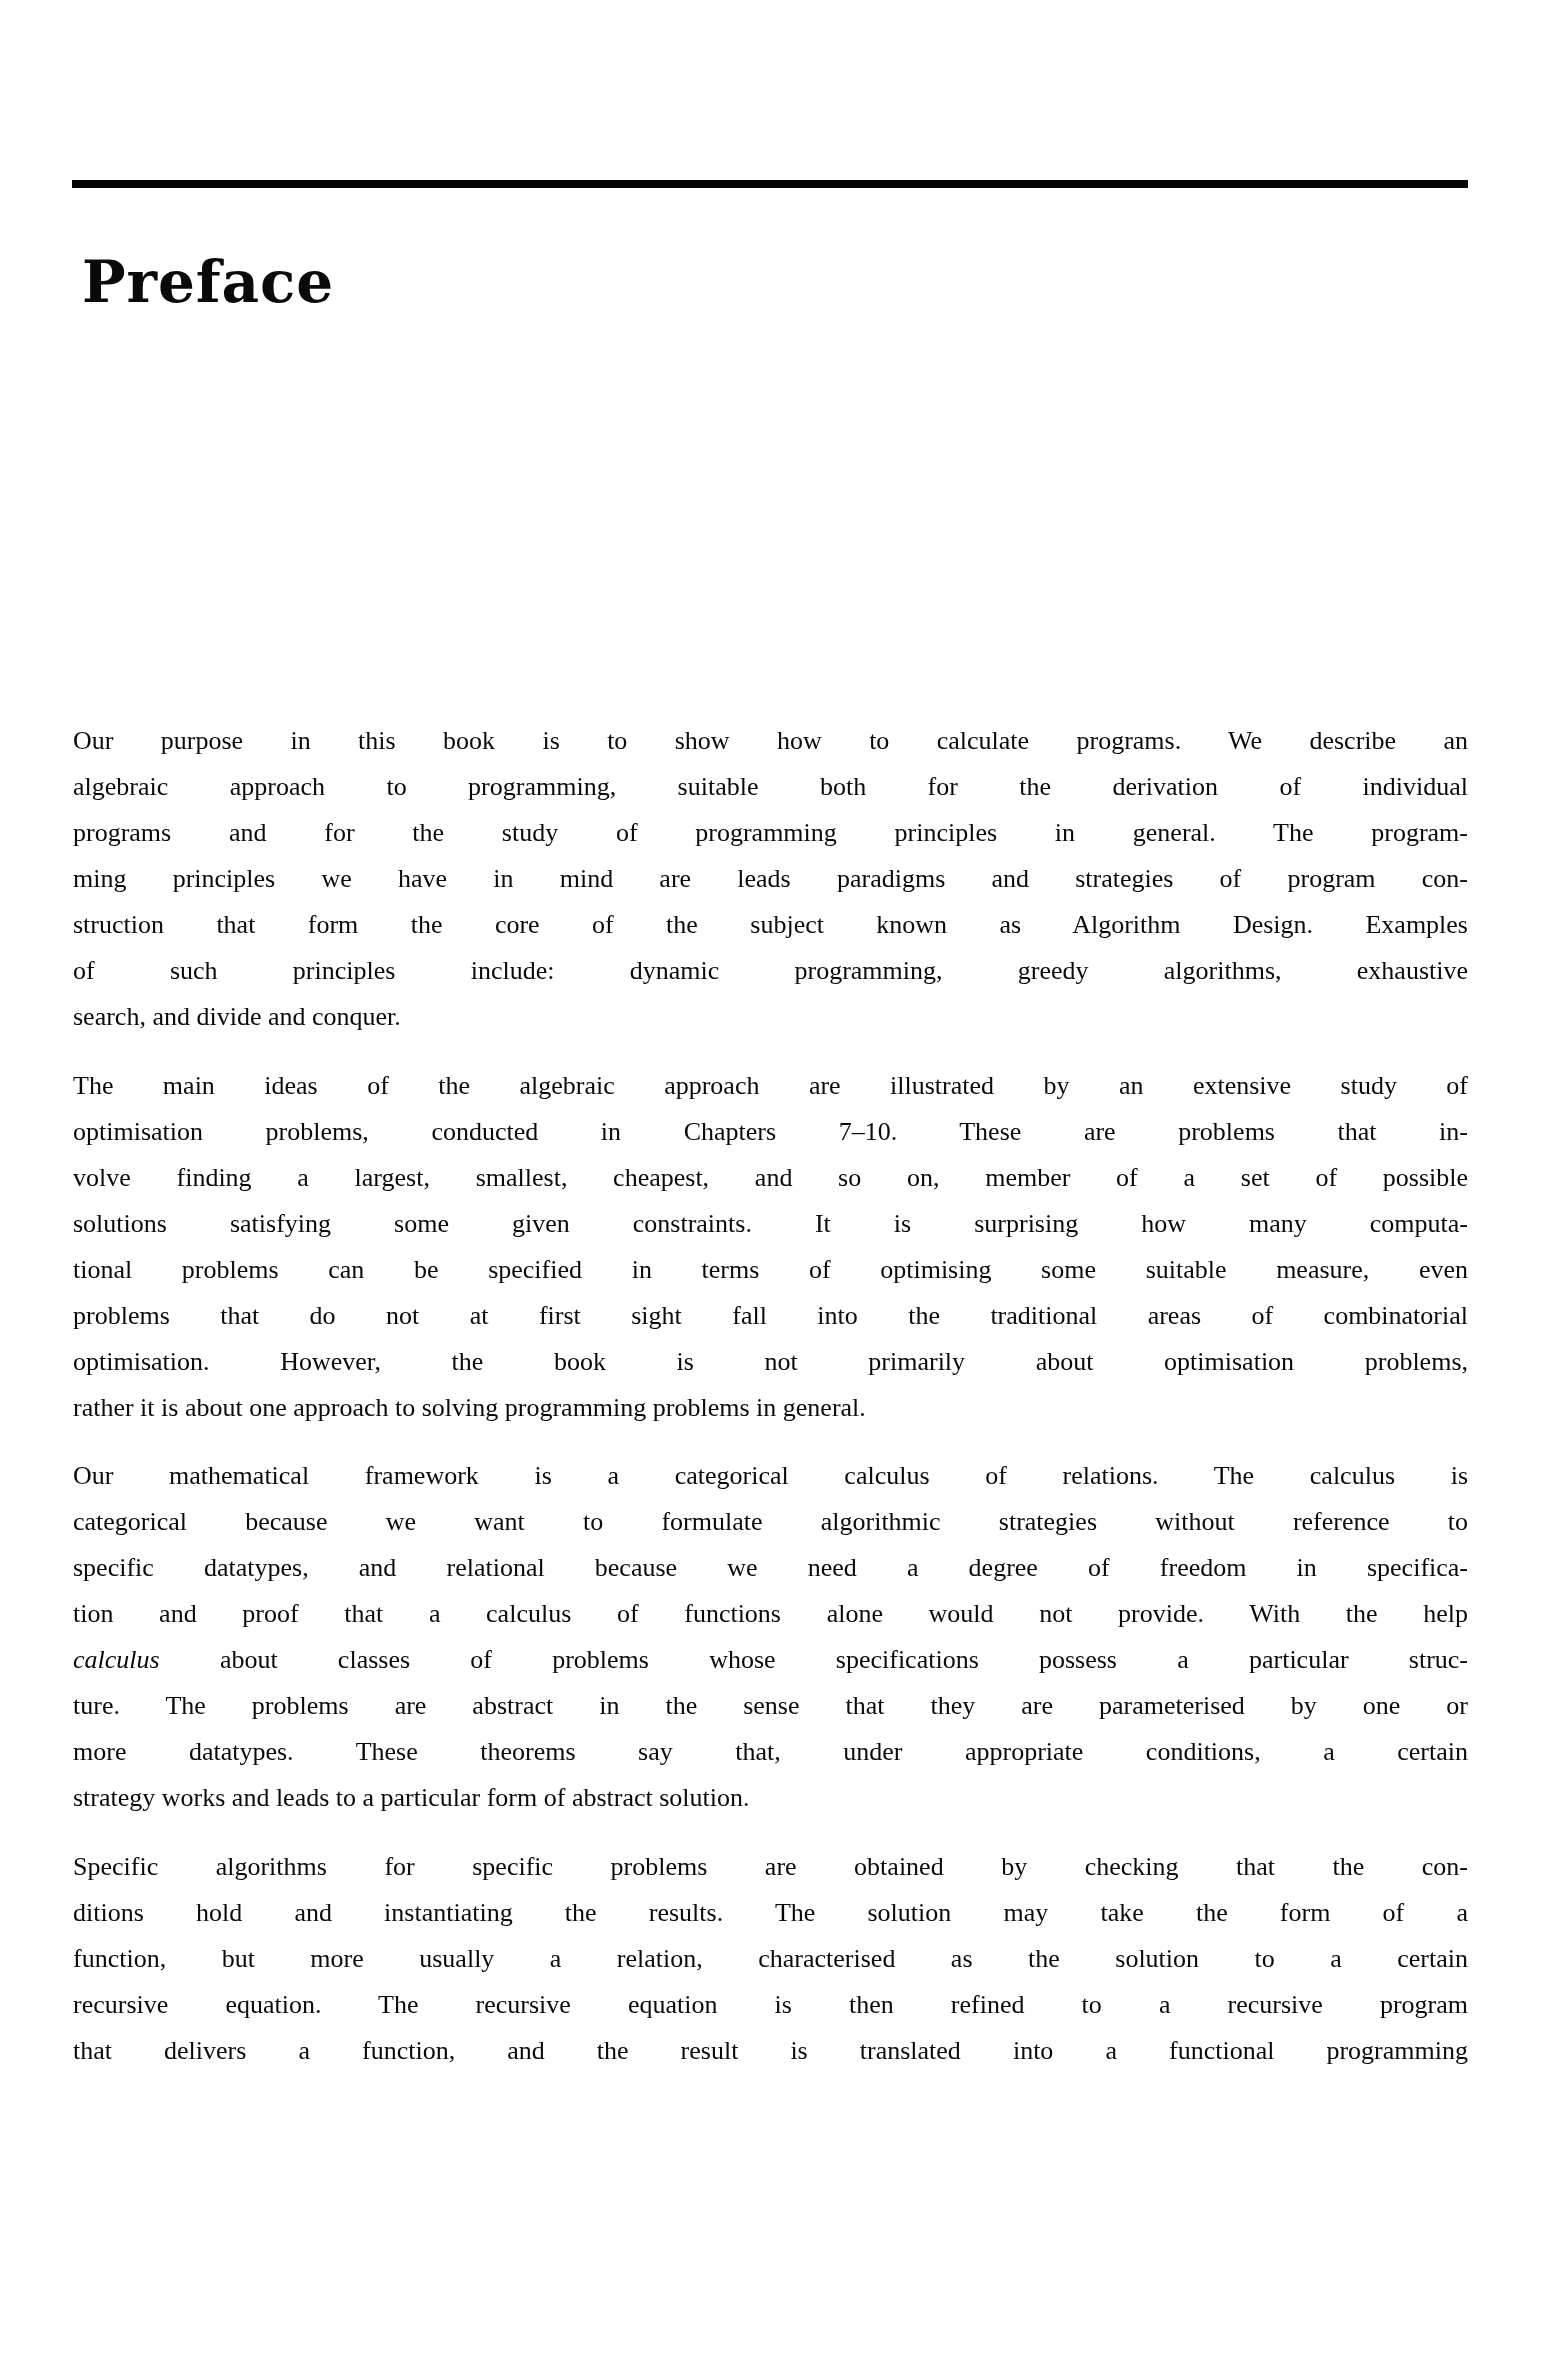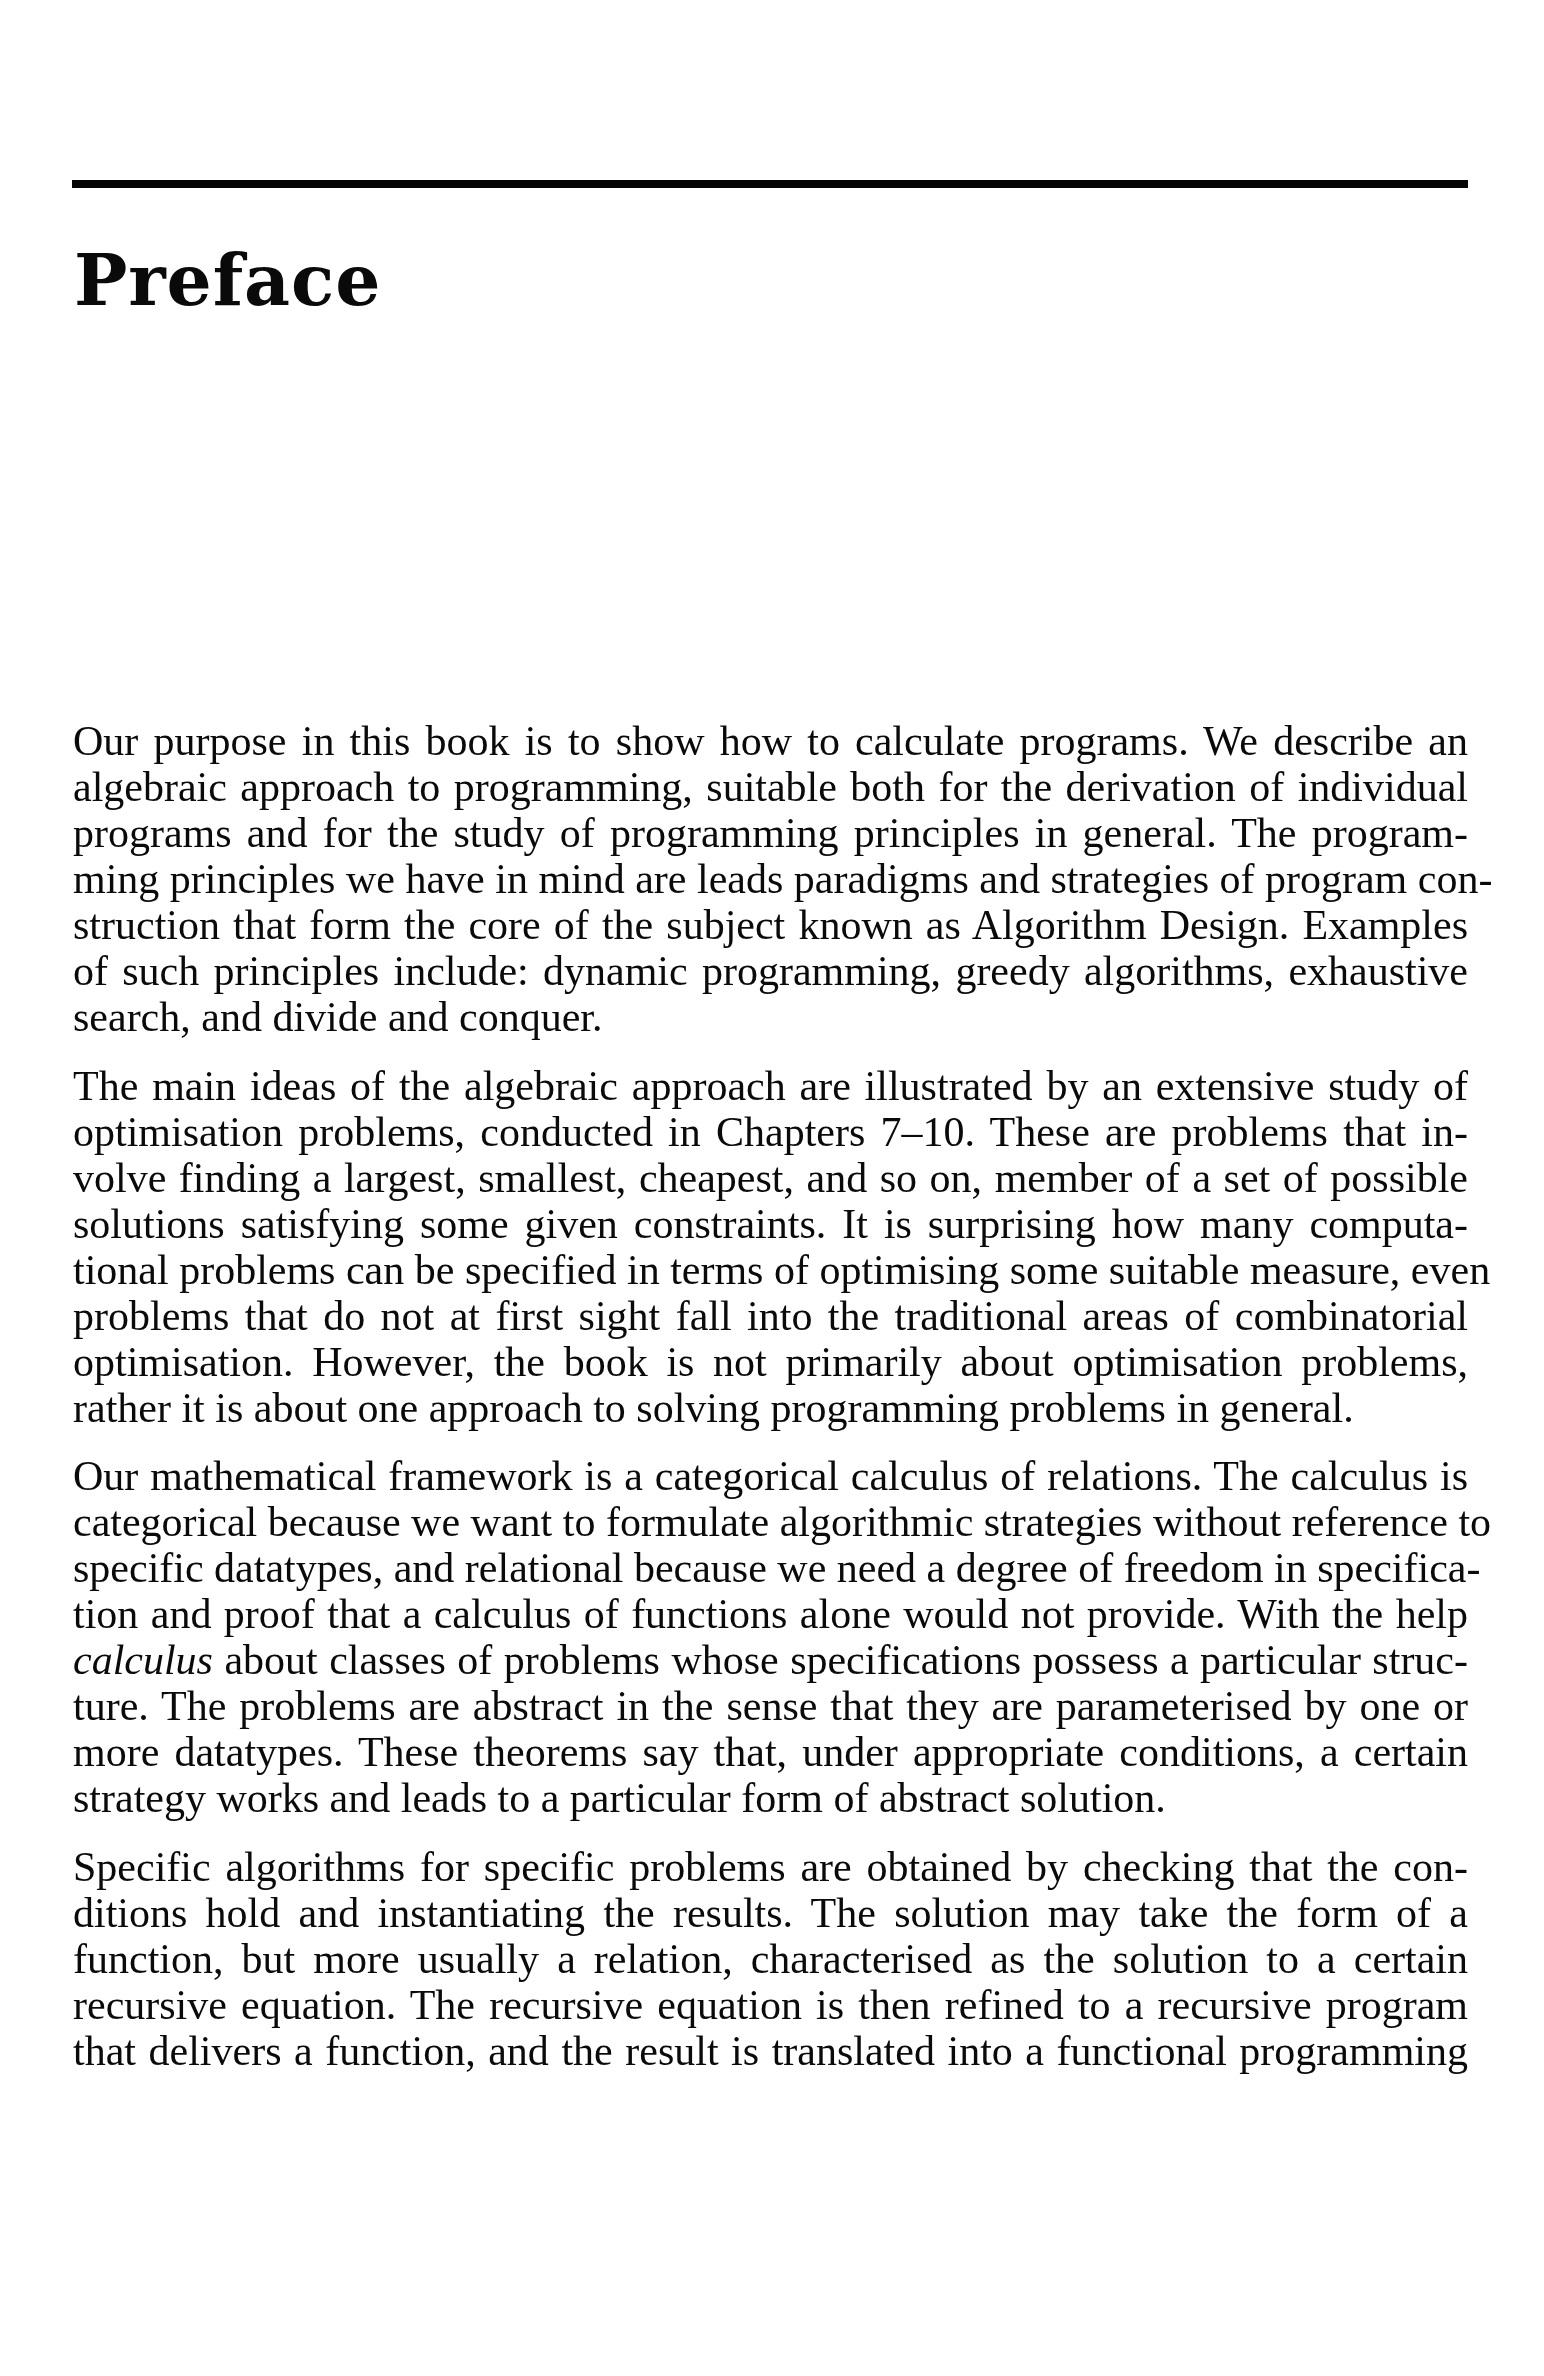--- a/index.html
+++ b/index.html
@@ -20,37 +20,37 @@
     left: 72px;
     top: 180px;
     width: 1396px;
     height: 8.4px;
     background: #050505;
   }
   .title {
     position: absolute;
     left: 74px;
     top: 245px;
-    margin: 0;
+    margin: 8px;
     font-family: "DejaVu Serif", "Liberation Serif", serif;
     font-weight: bold;
-    font-size: 71px;
+    font-size: 58px;
     line-height: 1;
     letter-spacing: 0.9px;
   }
   .body-text {
     position: absolute;
     left: 73px;
     top: 718px;
     width: 1395px;
   }
   .para {
     margin: 0 0 22.5px 0;
     font-family: "Liberation Serif", "DejaVu Serif", serif;
-    font-size: 42px;
+    font-size: 26px;
     line-height: 46px;
   }
   .line {
     display: block;
     white-space: nowrap;
     text-align: justify;
     text-align-last: justify;
     width: 1395px;
   }
   .line.last {

